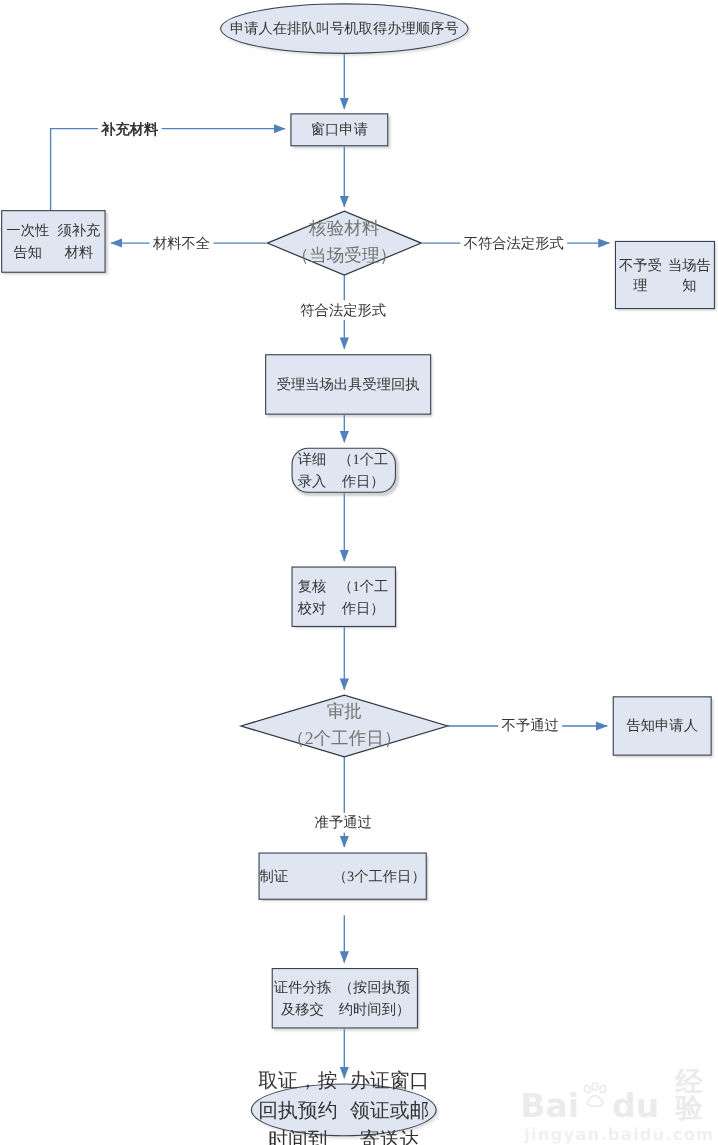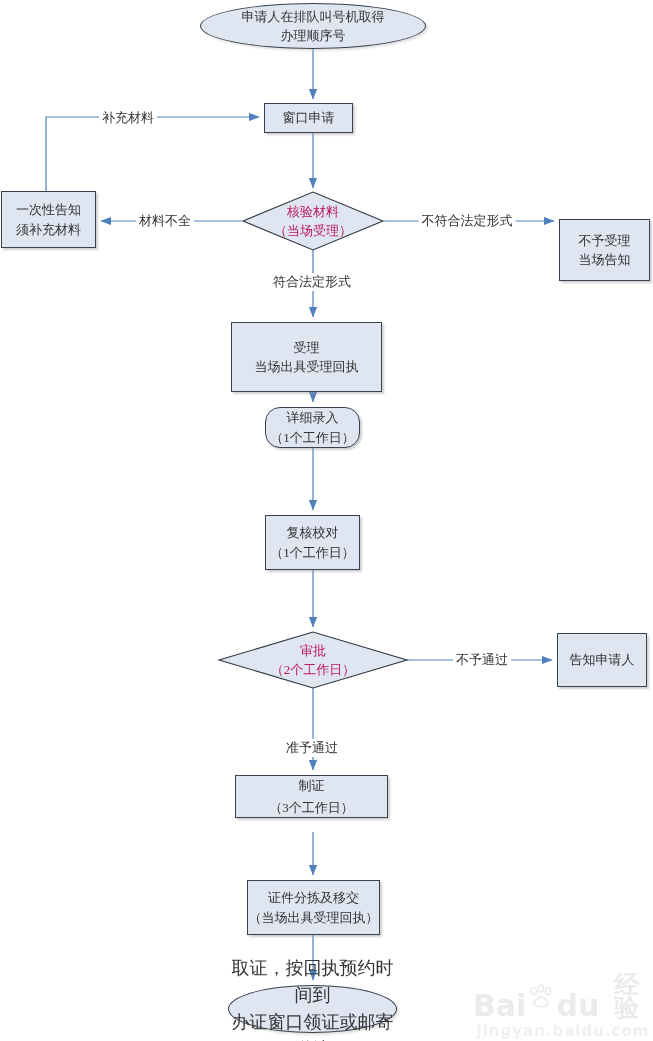--- a/index.html
+++ b/index.html
@@ -12,39 +12,39 @@
     overflow: hidden;
   }
   #wires { position: absolute; left: 0; top: 0; }
   .node {
     position: absolute;
     box-sizing: border-box;
     background: #dfe5f1;
     border: 1.4px solid #39424e;
     box-shadow: 2px 2px 2px rgba(150,150,150,0.45);
     display: flex;
-    flex-direction: column;
+    flex-direction: row;
     align-items: center;
     justify-content: center;
     text-align: center;
     font-size: 13px;
     line-height: 1.5;
     color: #333333;
   }
   .ellipse { border-radius: 50%; box-shadow: 2px 2px 2px rgba(170,170,170,0.35); }
   .dtext {
     position: absolute;
     display: flex;
     flex-direction: column;
     align-items: center;
     justify-content: center;
     text-align: center;
-    font-size: 13px;
+    font-size: 16px;
     line-height: 1.5;
-    color: #be185d;
+    color: #737373;
     pointer-events: none;
   }
   .elabel {
     position: absolute;
     transform: translate(-50%, -50%);
     background: #ffffff;
     padding: 0 3px;
     font-size: 13px;
     color: #333333;
     white-space: nowrap;
@@ -128,21 +128,21 @@
   <div class="node" style="left:1px; top:191px; width:95px; height:57px;">
     <span>一次性告知</span>
     <span>须补充材料</span>
   </div>
 
   <div class="node" style="left:559px; top:189px; width:91px; height:62px;margin-top:30px;">
     <span>不予受理</span>
     <span>当场告知</span>
   </div>
 
-  <div class="node" style="left:231px; top:322px; width:151px; height:70px;">
+  <div class="node" style="left:241px; top:322px; width:151px; height:55px;">
     <span>受理</span>
     <span>当场出具受理回执</span>
   </div>
 
   <div class="node" style="left:265px; top:407px; width:95px; height:41px;border-radius:15px;">
     <span>详细录入</span>
     <span>（1个工作日）</span>
   </div>
 
   <div class="node" style="left:265px; top:515px; width:95px; height:55px;">
@@ -159,29 +159,29 @@
     <span>告知申请人</span>
   </div>
 
   <div class="node" style="left:235px; top:775px; width:153px; height:43px;justify-content:space-between;">
     <span>制证</span>
     <span>（3个工作日）</span>
   </div>
 
   <div class="node" style="left:247px; top:880px; width:133px; height:55px;">
     <span>证件分拣及移交</span>
-    <span>（当场出具受理回执）</span>
+    <span>（按回执预约时间到）</span>
   </div>
 
   <div class="node ellipse" style="left:228px; top:985px; width:169px; height:48px; font-size:18px;">
     <span>取证，按回执预约时间到</span>
     <span>办证窗口领证或邮寄送达</span>
   </div>
 
-  <div class="elabel" style="left:128px; top:118px;">补充材料</div>
+  <div class="elabel" style="left:118px; top:118px;font-weight:bold;">补充材料</div>
   <div class="elabel" style="left:165px; top:221px;">材料不全</div>
   <div class="elabel" style="left:467px; top:221px;">不符合法定形式</div>
   <div class="elabel" style="left:312px; top:282px;">符合法定形式</div>
   <div class="elabel" style="left:482px; top:660px;">不予通过</div>
   <div class="elabel" style="left:312px; top:748px;">准予通过</div>
 
   <div class="watermark">
     <div class="wm-row">
       <span>Bai</span>
       <span class="paw">

